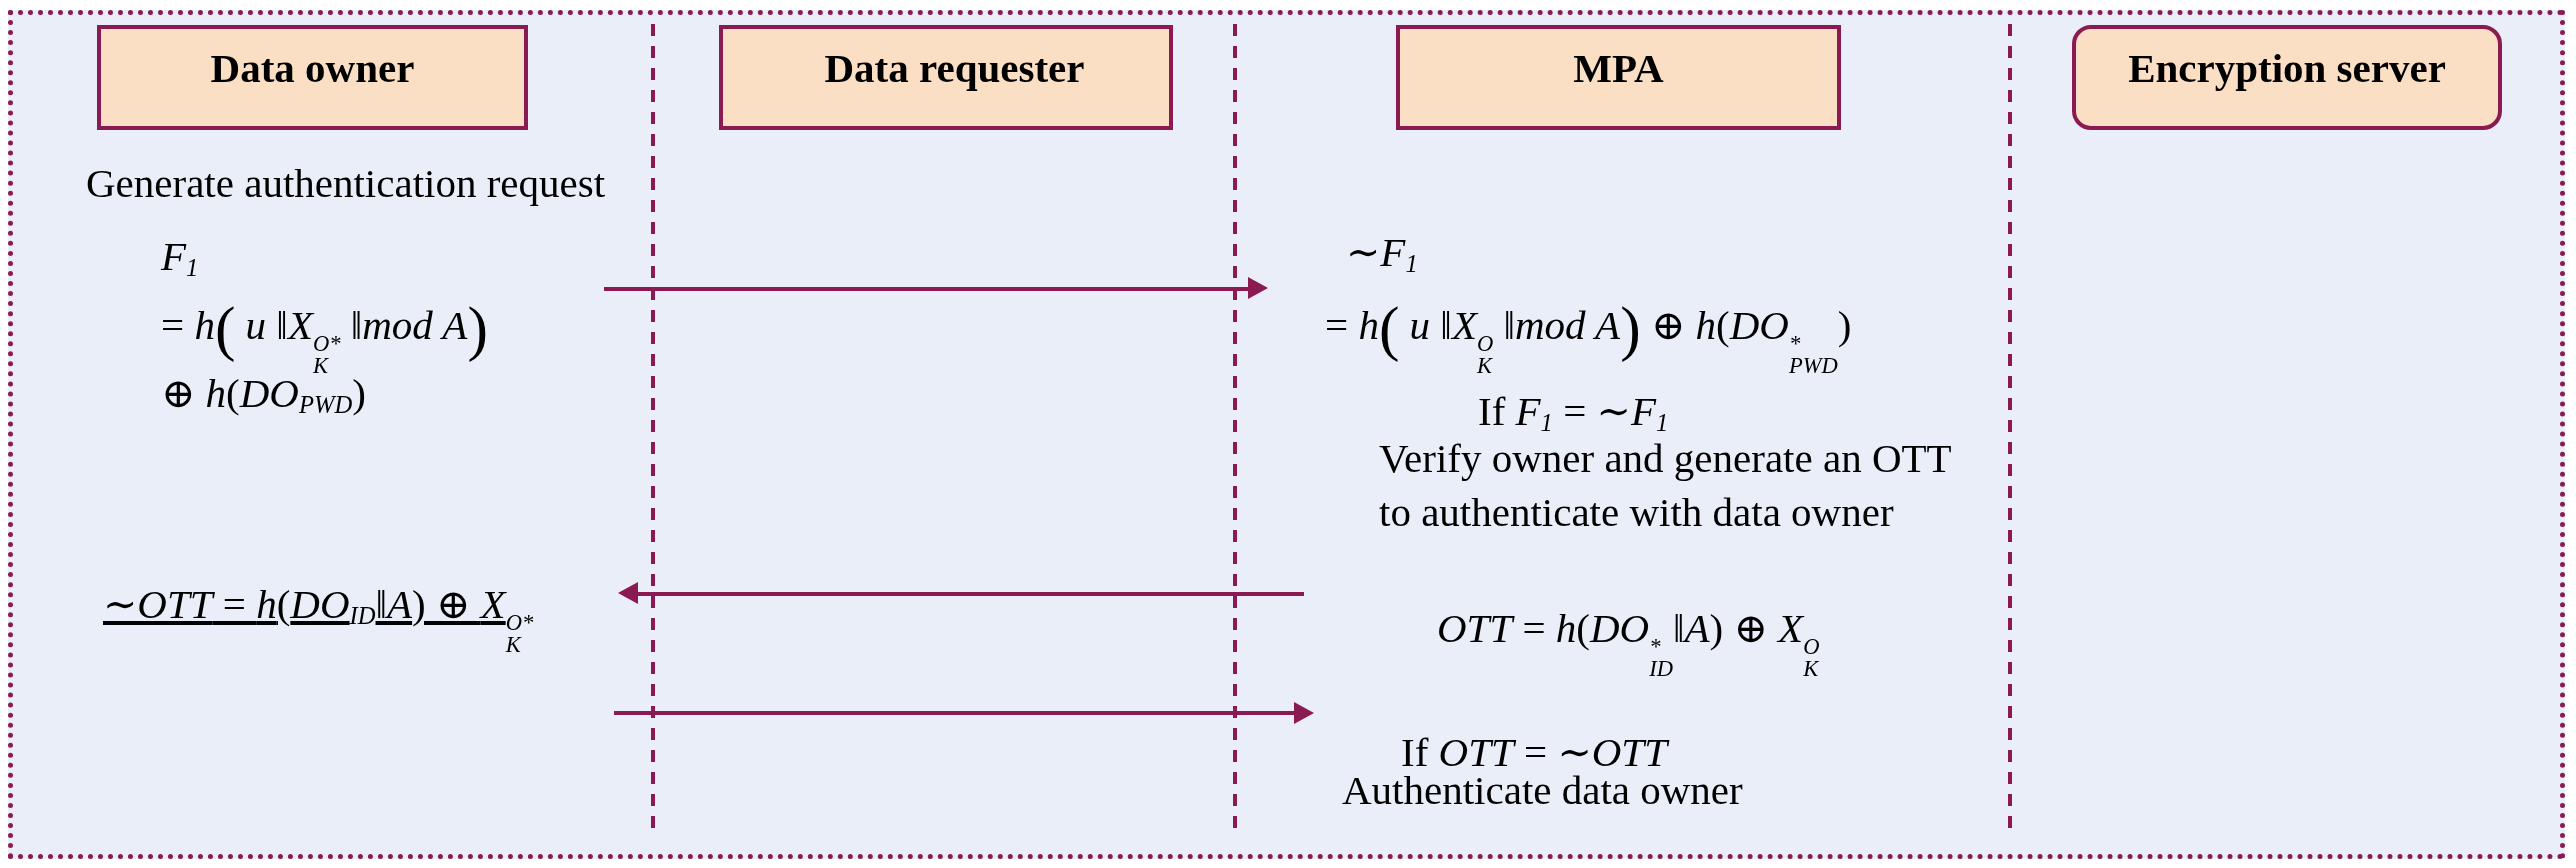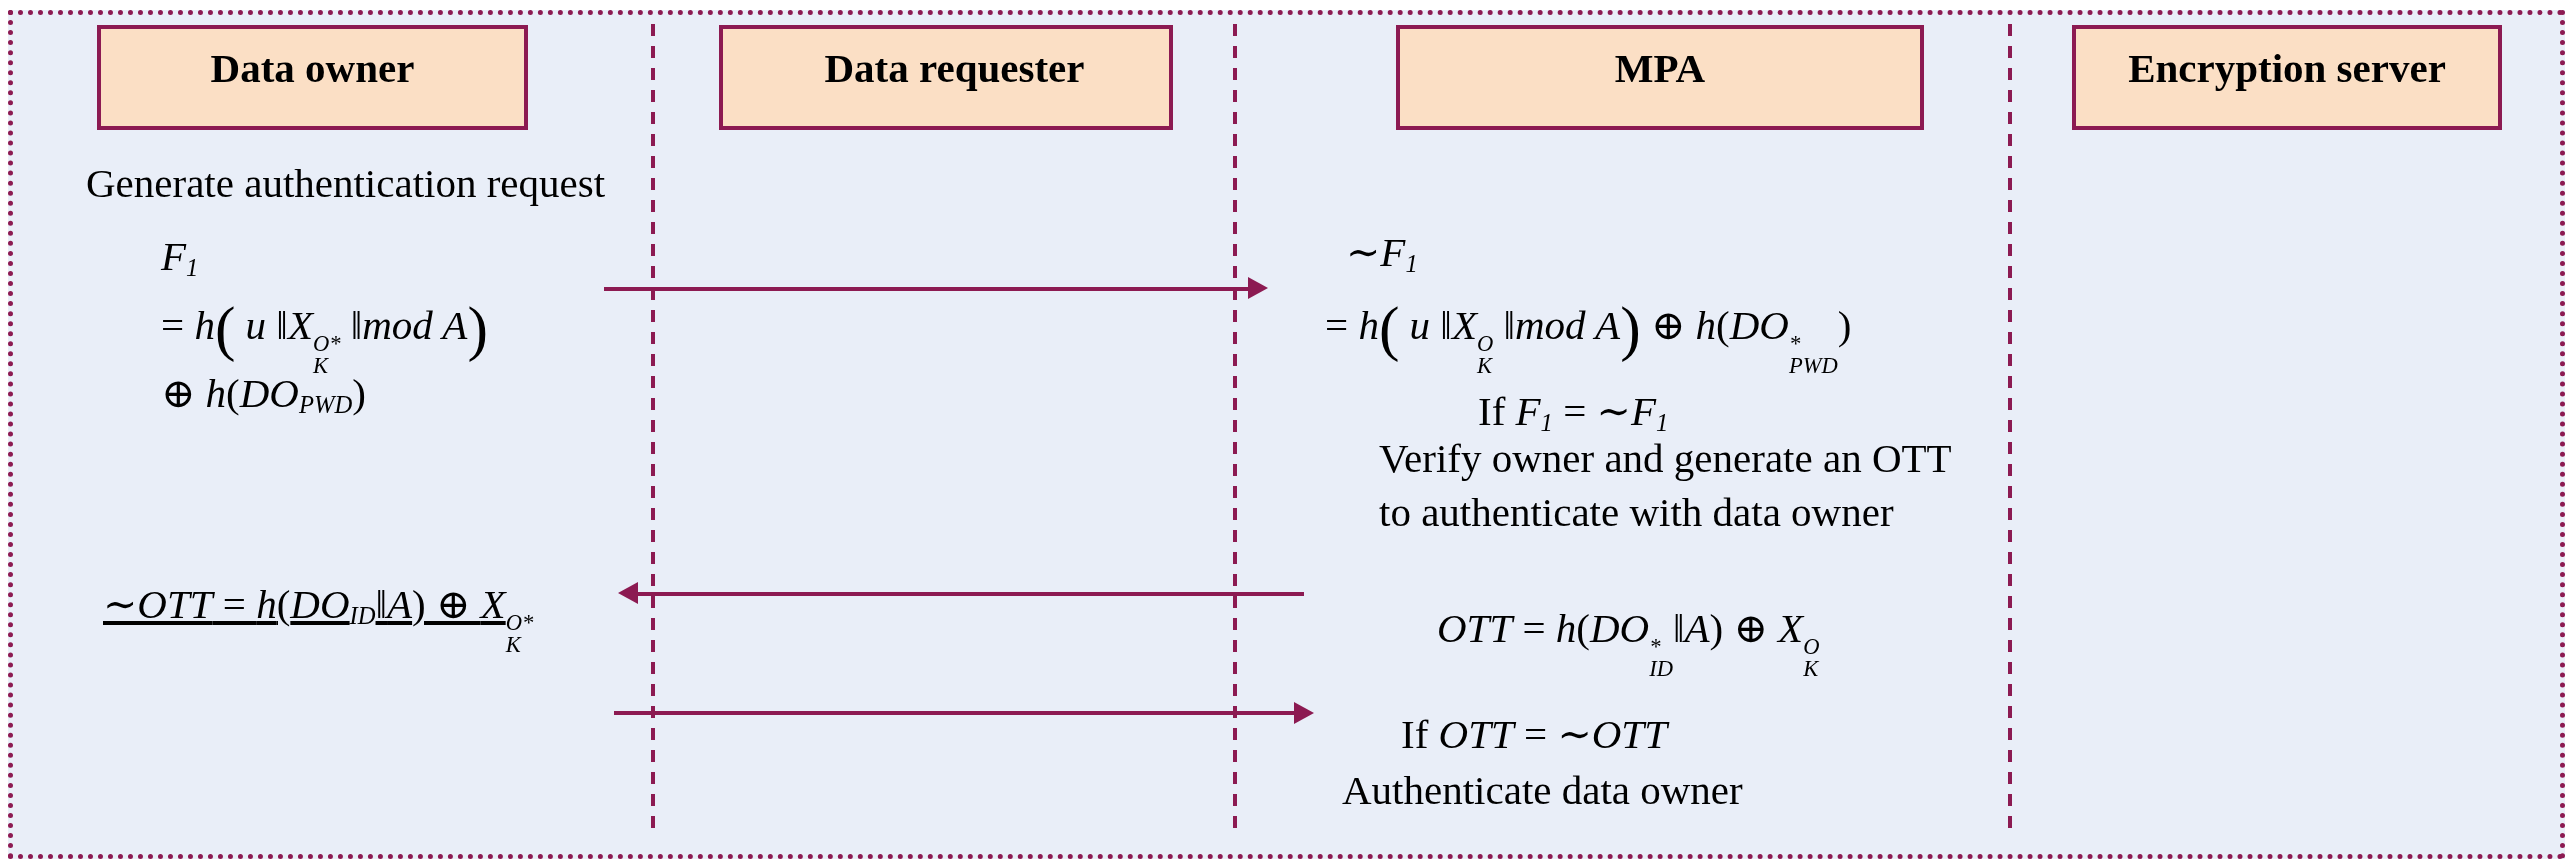--- a/index.html
+++ b/index.html
@@ -53,24 +53,24 @@
 <body>
 
 <div class="frame"></div>
 
 <div class="actor" style="left:97px;width:431px;">
   <span class="lbl">Data owner</span>
 </div>
 <div class="actor" style="left:719px;width:454px;padding-left:17px;">
   <span class="lbl">Data requester</span>
 </div>
-<div class="actor" style="left:1396px;width:528px;">
+<div class="actor" style="left:1396px;width:445px;">
   <span class="lbl">MPA</span>
 </div>
-<div class="actor" style="left:2072px;width:430px;">
+<div class="actor" style="left:2072px;width:430px;border-radius:19px;">
   <span class="lbl">Encryption server</span>
 </div>
 
 <div class="sep" style="left:651px;"></div>
 <div class="sep" style="left:1233px;"></div>
 <div class="sep" style="left:2008px;"></div>
 
 <div class="aline" style="left:604px;top:287px;width:645px;"></div>
 <div class="ahead-r" style="left:1248px;top:277px;"></div>
 
@@ -103,15 +103,15 @@
 <div class="txt" style="left:1445px;top:391px;"><span class="mr">If </span><span class="mi">F</span><span class="msub">1</span><span class="mr"> = </span><span class="mi">∼F</span><span class="msub">1</span></div>
 <div class="txt" style="left:1346px;top:438px;">Verify owner and generate an OTT</div>
 <div class="txt" style="left:1346px;top:492px;">to authenticate with data owner</div>
 <div class="txt" style="left:1404px;top:608px;"><span class="mi">OTT</span><span class="mr"> = </span><span class="mi">h</span><span class="mr">(</span><span class="mi">DO</span><span class="mss">
       <span class="up">*</span>
       <span class="dn">ID</span>
     </span><span class="mr">‖</span><span class="mi">A</span><span class="mr">) ⊕ </span><span class="mi">X</span><span class="mss">
       <span class="up">O</span>
       <span class="dn">K</span>
     </span></div>
-<div class="txt" style="left:1368px;top:714px;"><span class="mr">If </span><span class="mi">OTT</span><span class="mr"> = </span><span class="mi">∼OTT</span></div>
+<div class="txt" style="left:1368px;top:732px;"><span class="mr">If </span><span class="mi">OTT</span><span class="mr"> = </span><span class="mi">∼OTT</span></div>
 <div class="txt" style="left:1309px;top:770px;">Authenticate data owner</div>
 
 
 </body></html>

